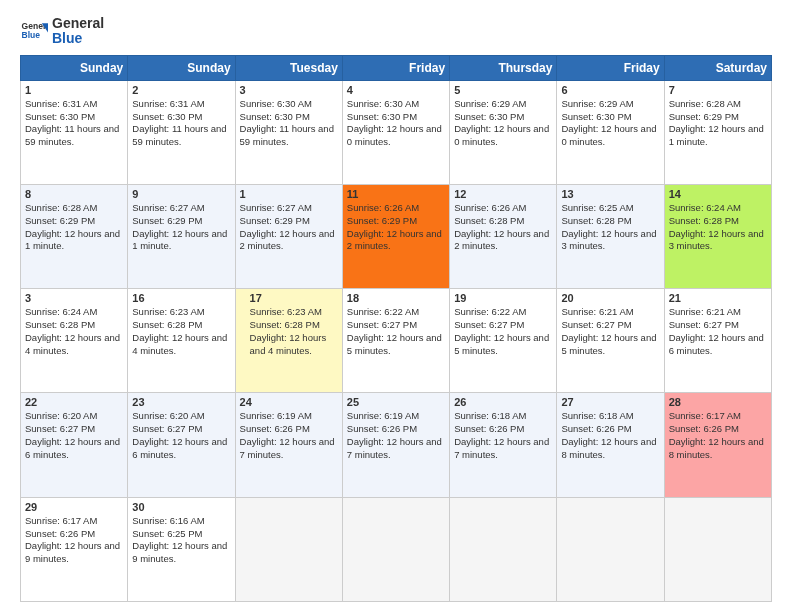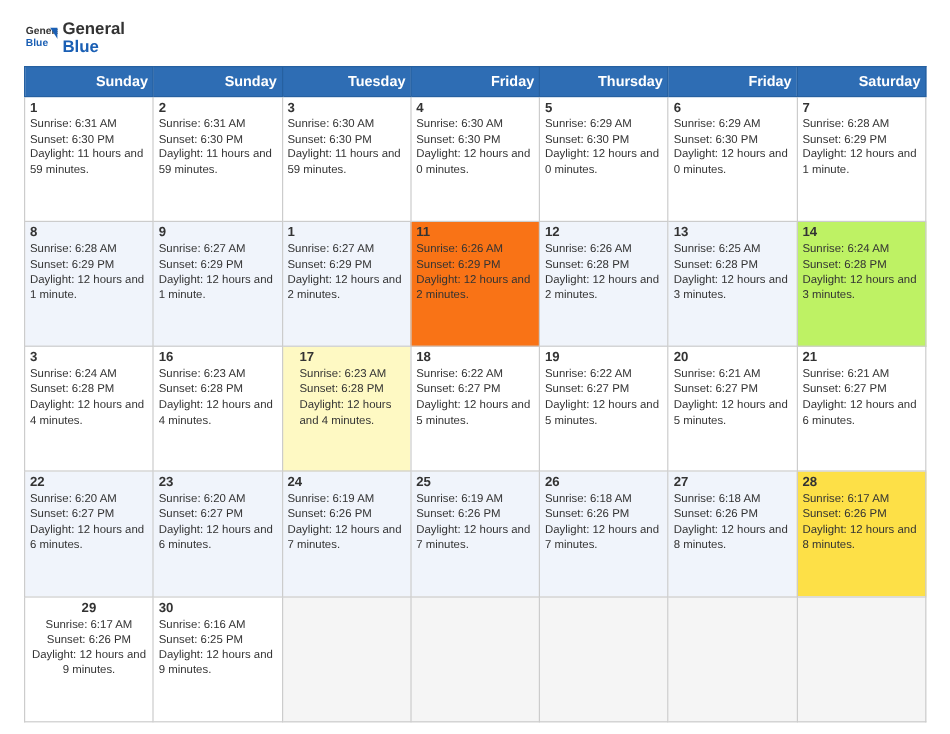--- a/index.html
+++ b/index.html
@@ -233,27 +233,27 @@
             <div class="day-info">Sunrise: 6:19 AM<br>Sunset: 6:26 PM<br>Daylight: 12 hours and 7 minutes.</div>
           </td>
           <td style="background: rgb(240, 244, 251);">
             <span class="day-num">26</span>
             <div class="day-info">Sunrise: 6:18 AM<br>Sunset: 6:26 PM<br>Daylight: 12 hours and 7 minutes.</div>
           </td>
           <td style="background: rgb(240, 244, 251);">
             <span class="day-num">27</span>
             <div class="day-info">Sunrise: 6:18 AM<br>Sunset: 6:26 PM<br>Daylight: 12 hours and 8 minutes.</div>
           </td>
-          <td style="background: #fde047;">
+          <td style="background: #fca5a5;">
             <span class="day-num">28</span>
             <div class="day-info">Sunrise: 6:17 AM<br>Sunset: 6:26 PM<br>Daylight: 12 hours and 8 minutes.</div>
           </td>
         </tr>
         <tr>
-          <td style="background: rgb(255, 255, 255); text-align: center;">
+          <td style="background: rgb(255, 255, 255);">
             <span class="day-num">29</span>
             <div class="day-info">Sunrise: 6:17 AM<br>Sunset: 6:26 PM<br>Daylight: 12 hours and 9 minutes.</div>
           </td>
           <td style="background: rgb(255, 255, 255);">
             <span class="day-num">30</span>
             <div class="day-info">Sunrise: 6:16 AM<br>Sunset: 6:25 PM<br>Daylight: 12 hours and 9 minutes.</div>
           </td>
           <td class="empty"></td>
           <td class="empty"></td>
           <td class="empty"></td>

